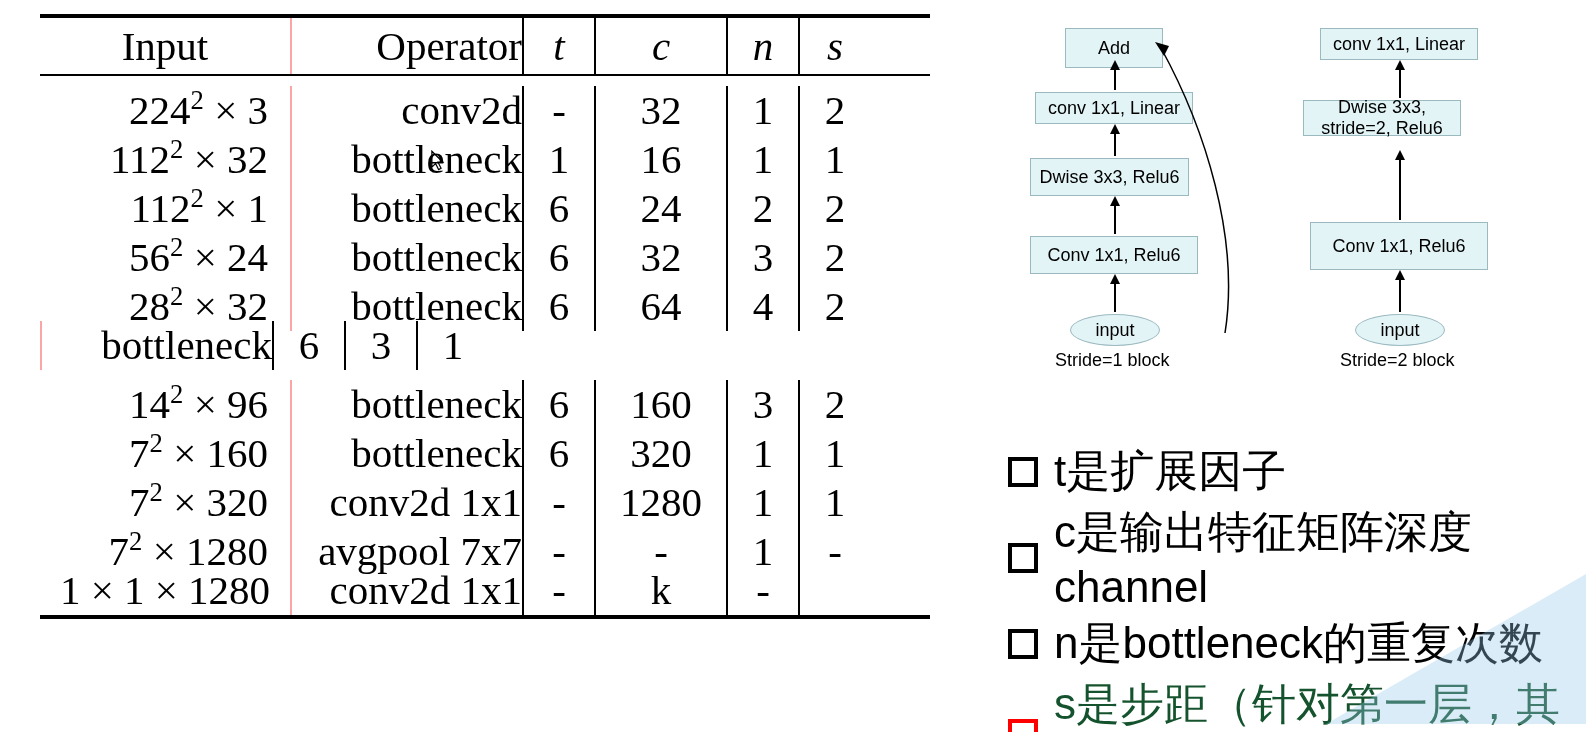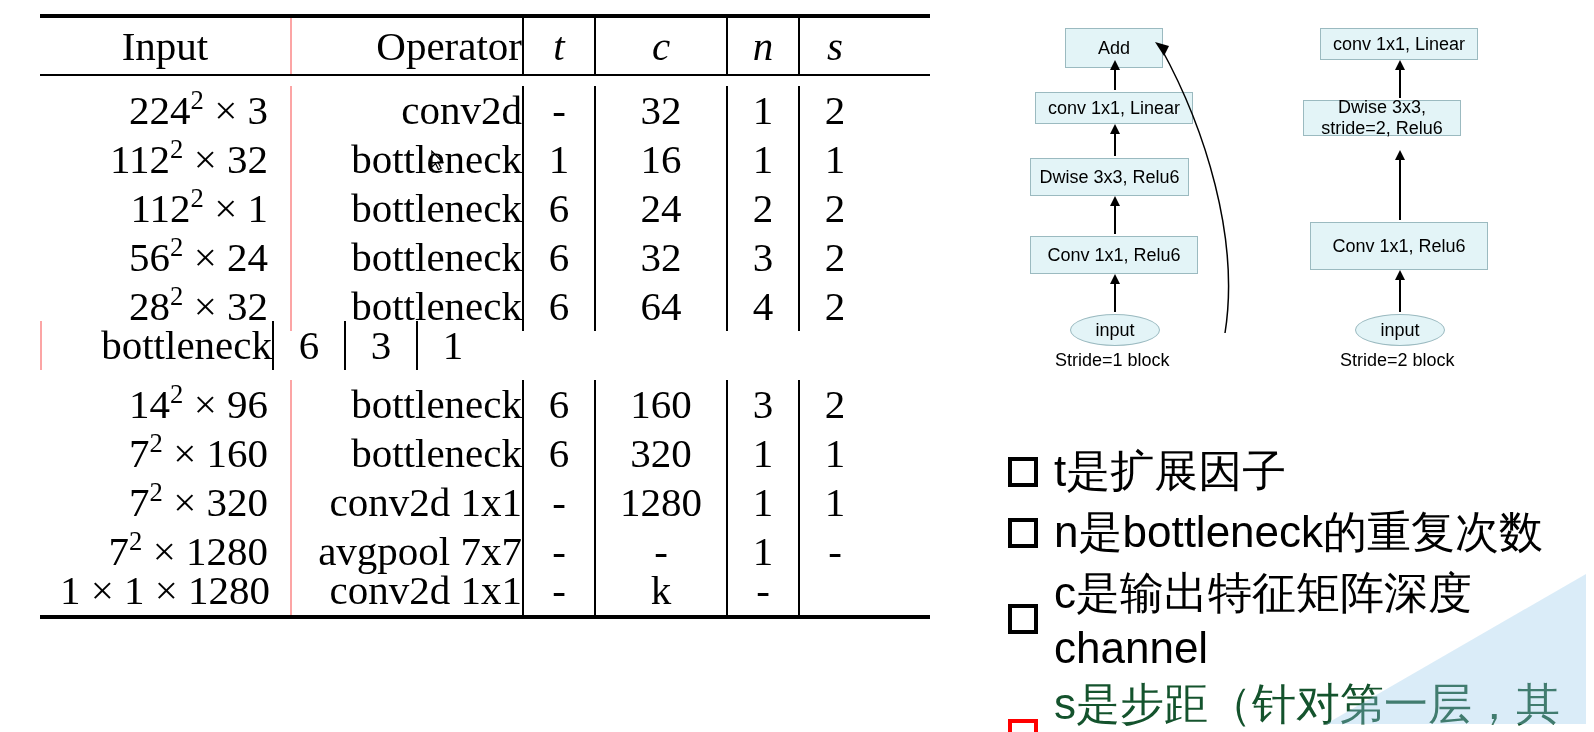--- a/index.html
+++ b/index.html
@@ -196,25 +196,25 @@
       <div class="head"></div>
     </div>
 
 <div class="legend">
   <div class="item">
         <span class="sq"></span>
         <span>t是扩展因子</span>
       </div>
   <div class="item">
         <span class="sq"></span>
+        <span>c是输出特征矩阵深度channel</span>
+      </div>
+  <div class="item">
+        <span class="sq"></span>
         <span>n是bottleneck的重复次数</span>
-      </div>
-  <div class="item">
-        <span class="sq"></span>
-        <span>c是输出特征矩阵深度channel</span>
       </div>
   <div class="item">
         <span class="sq red"></span>
         <span class="red">s是步距（针对第一层，其他为1）</span>
       </div>
 </div>
 
 <div class="tri"></div>
 </div>
 

